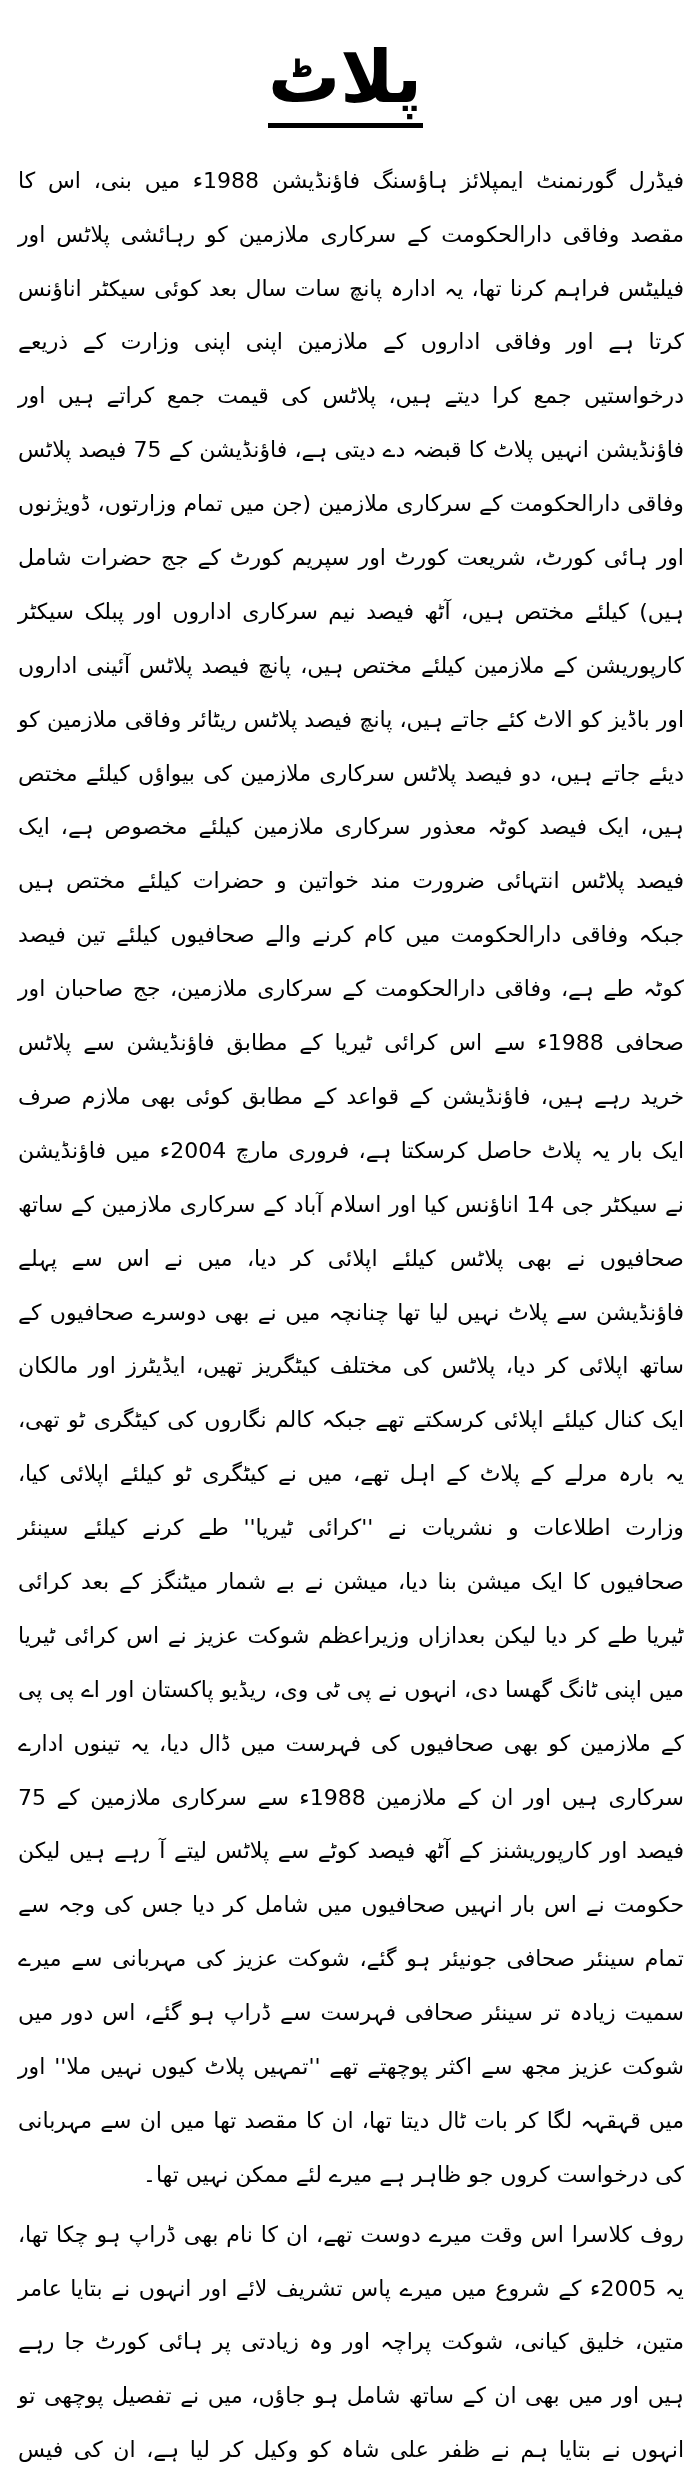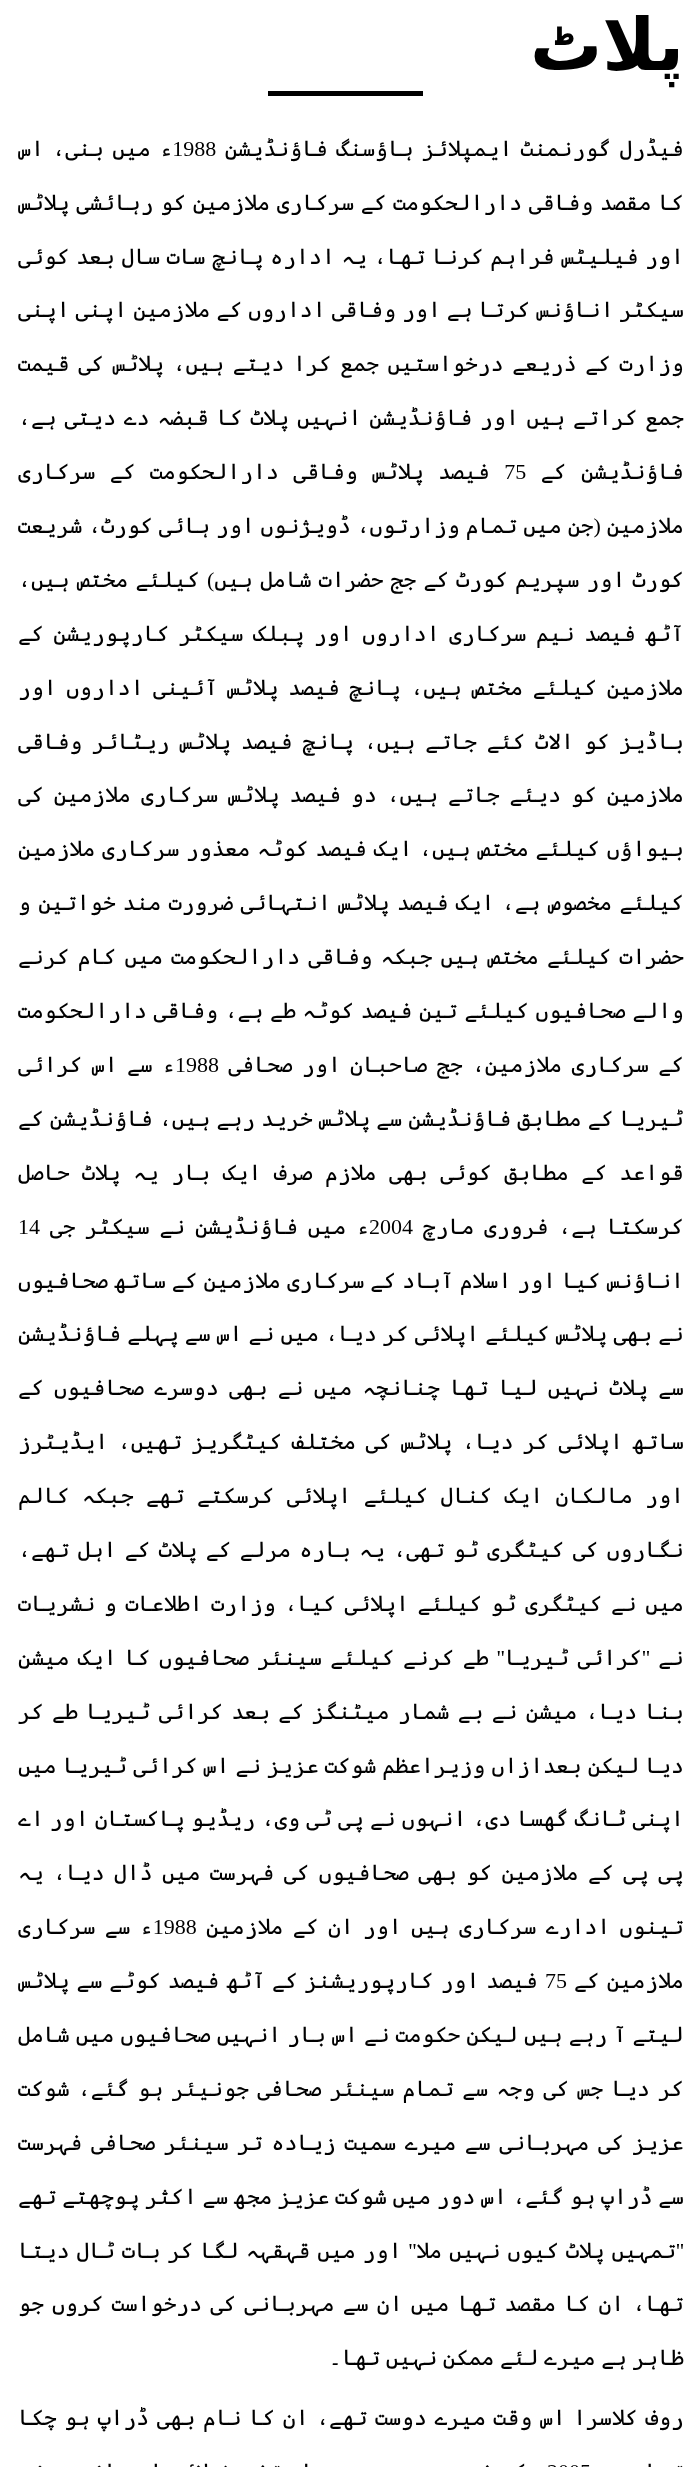--- a/index.html
+++ b/index.html
@@ -7,21 +7,21 @@
     width: 690px;
     min-height: 2467px;
     margin: 0 auto;
     background: #ffffff;
     color: #000000;
     font-family: "DejaVu Sans", sans-serif;
     box-sizing: border-box;
     padding: 4px 6px 10px 6px;
     overflow: hidden;
   }
-  .masthead { direction: rtl; }
+  .masthead { text-align: center; direction: rtl; margin-top: 32px; }
   .article-title {
     font-size: 72px;
     font-weight: bold;
     line-height: 1.15;
     margin: 0;
     letter-spacing: 1px;
   }
   .title-underline {
     width: 155px;
     height: 5px;
@@ -30,21 +30,20 @@
   }
   .article {
     direction: rtl;
     text-align: justify;
     font-size: 22px;
     line-height: 2.45;
   }
   .article p {
     margin: 0 0 6px 12px;
     text-align: justify;
-    font-family: Liberation Serif, serif;
   }
 </style>
 </head>
 <body>
 
 <div class="page">
 
   <div class="masthead">
     <h1 class="article-title">پلاٹ</h1>
     <div class="title-underline"></div>

